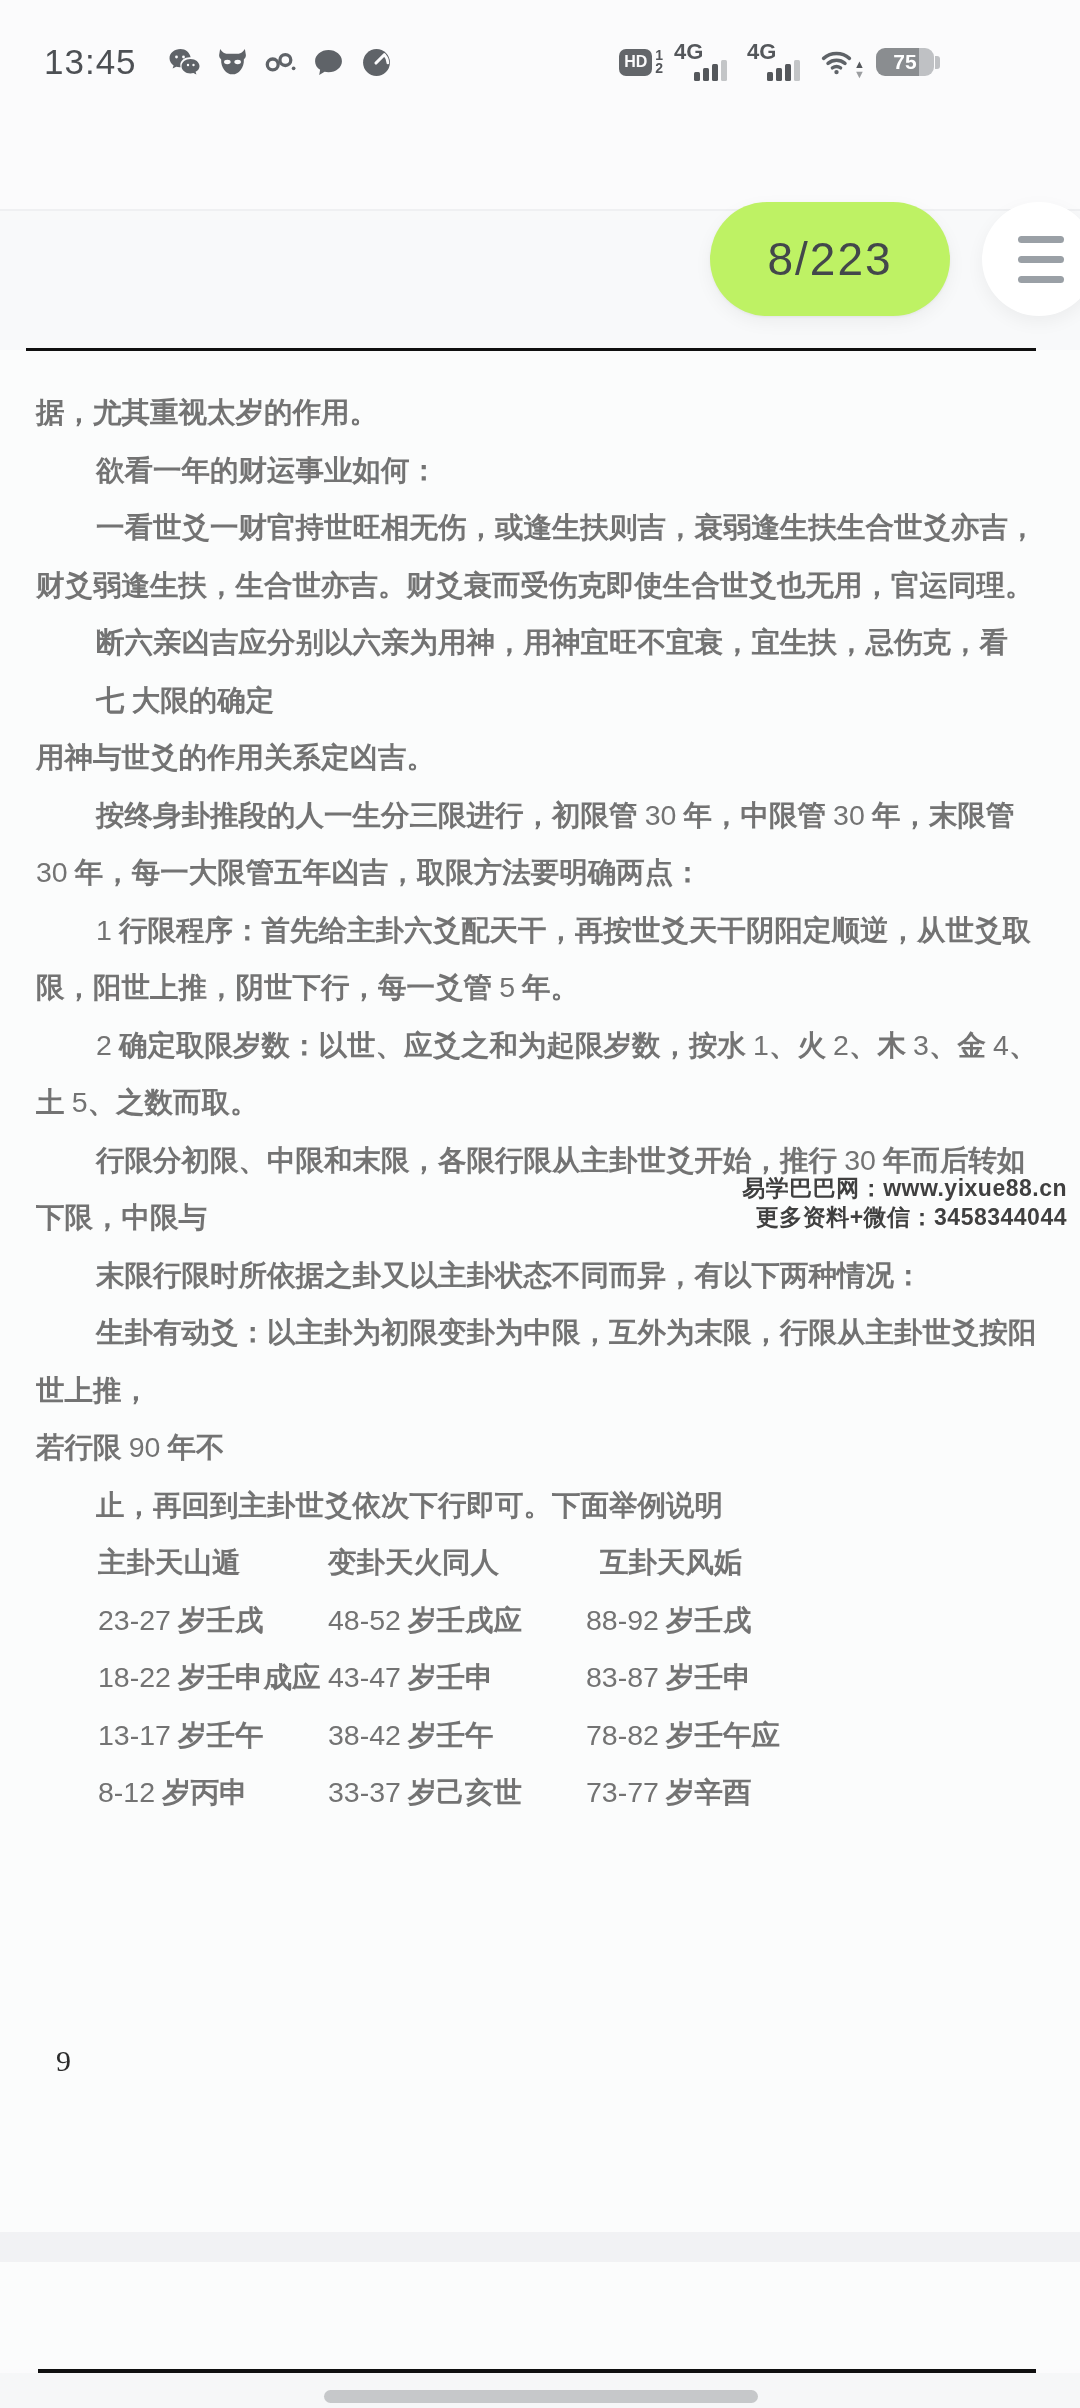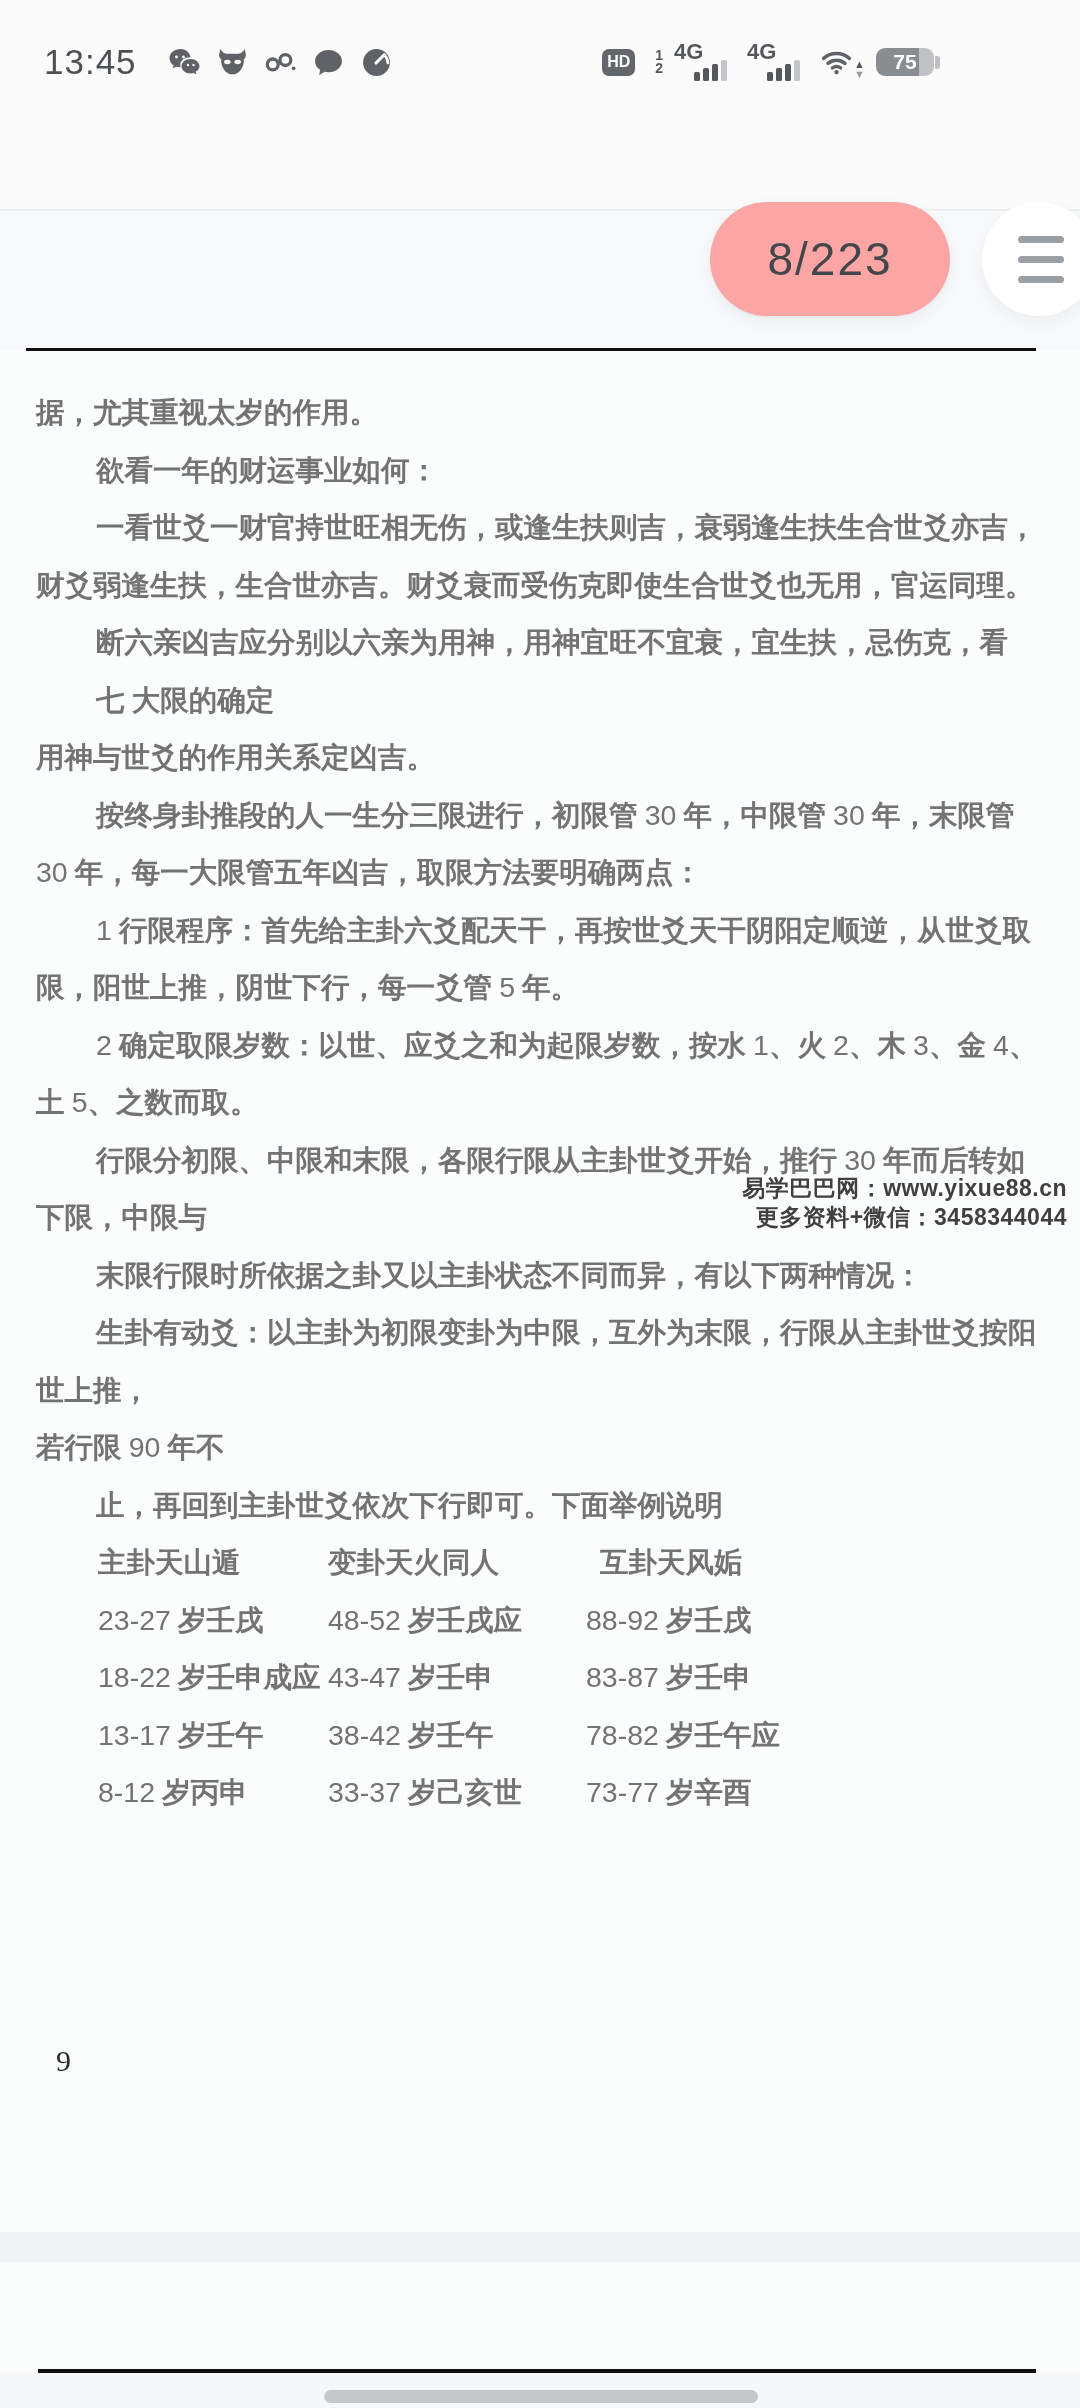--- a/index.html
+++ b/index.html
@@ -10,21 +10,21 @@
   
   .statusbar{
     position:absolute;top:34px;left:0;width:1080px;height:56px;
     display:flex;align-items:center;justify-content:space-between;
     padding:0 140px 0 44px;box-sizing:border-box;color:#54575b;
   }
   .sb-left{display:flex;align-items:center;gap:15px;}
   .time{font-size:35px;color:#4d5054;letter-spacing:1px;margin-right:16px;}
   .sicon{display:inline-flex;width:33px;height:33px;align-items:center;justify-content:center;}
   .sb-right{display:flex;align-items:center;gap:11px;}
-  .hdwrap{display:flex;align-items:center;gap:20px;}
+  .hdwrap{display:flex;align-items:center;gap:3px;}
   .hd{width:33px;height:27px;background:#63666a;border-radius:7px;color:#fbfbfc;
       font-size:16px;font-weight:700;display:flex;align-items:center;justify-content:center;}
   .simcol{display:flex;flex-direction:column;font-size:14px;line-height:13px;font-weight:700;color:#54575b;}
   .netunit{position:relative;width:62px;height:42px;}
   .netlabel{position:absolute;top:-2px;left:0;font-size:22px;font-weight:700;}
   .bars{position:absolute;bottom:2px;left:20px;display:flex;align-items:flex-end;gap:3px;}
   .bars i{display:block;width:6px;background:#54575b;border-radius:1.5px;}
   .bars i:nth-child(1){height:9px;}
   .bars i:nth-child(2){height:13px;}
   .bars i:nth-child(3){height:17px;}
@@ -38,21 +38,21 @@
     color:#ffffff;font-size:21px;font-weight:700;}
   .bnub{width:5px;height:13px;background:#bfc1c4;border-radius:0 3px 3px 0;margin-left:1px;}
   
   .hdrshade{position:absolute;top:210px;left:0;width:1080px;height:140px;background:#f8f9fa;}
   .hdrline{position:absolute;top:209px;left:0;width:1080px;height:2px;background:#eff0f2;}
   .pagebg{position:absolute;top:350px;left:0;width:1080px;height:2019px;background:#fbfcfc;}
   .gapband{position:absolute;top:2232px;left:0;width:1080px;height:30px;background:#f1f2f4;}
   .btop{position:absolute;left:26px;top:348px;width:1010px;height:3px;background:#101010;}
   .bbot{position:absolute;left:38px;top:2369px;width:998px;height:4px;background:#101010;}
   .pagepill{
-    position:absolute;left:710px;top:202px;width:240px;height:114px;border-radius:57px;background:#fca5a5;
+    position:absolute;left:710px;top:202px;width:240px;height:114px;border-radius:57px;background:#bef264;
     box-shadow:0 6px 18px rgba(0,0,0,.05),0 1px 3px rgba(0,0,0,.05);
     display:flex;align-items:center;justify-content:center;
     font-size:46px;color:#43474b;letter-spacing:2px;
   }
   .menubtn{
     position:absolute;left:982px;top:202px;width:114px;height:114px;border-radius:50%;background:#ffffff;
     box-shadow:0 6px 18px rgba(0,0,0,.05);
     display:flex;flex-direction:column;justify-content:center;gap:13px;
     padding-left:36px;box-sizing:border-box;
   }

